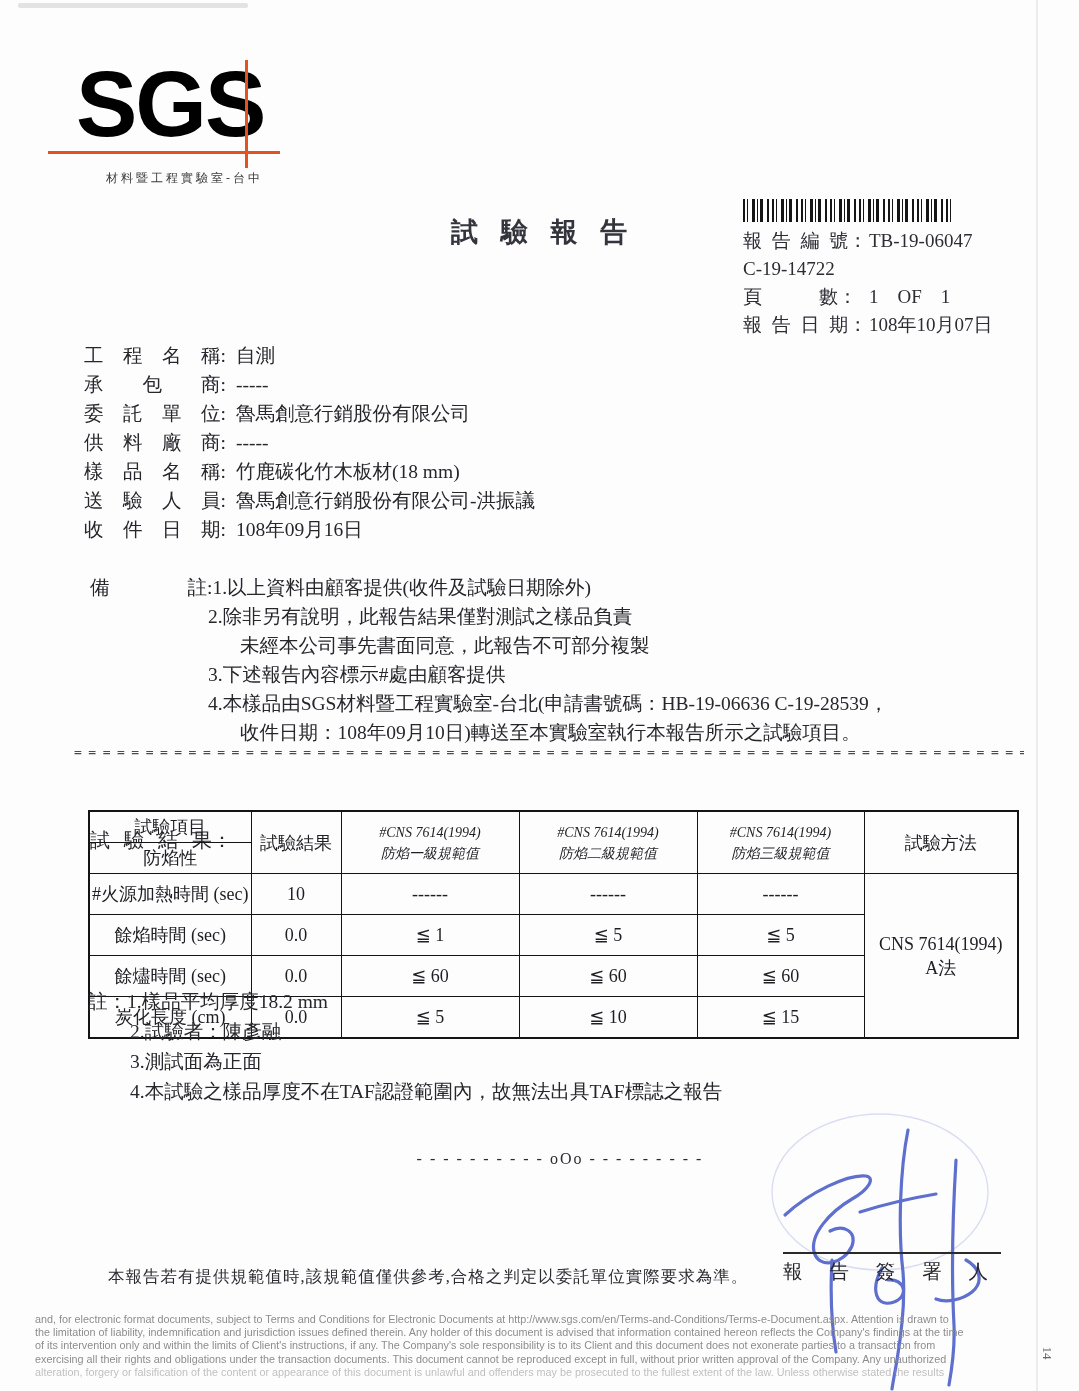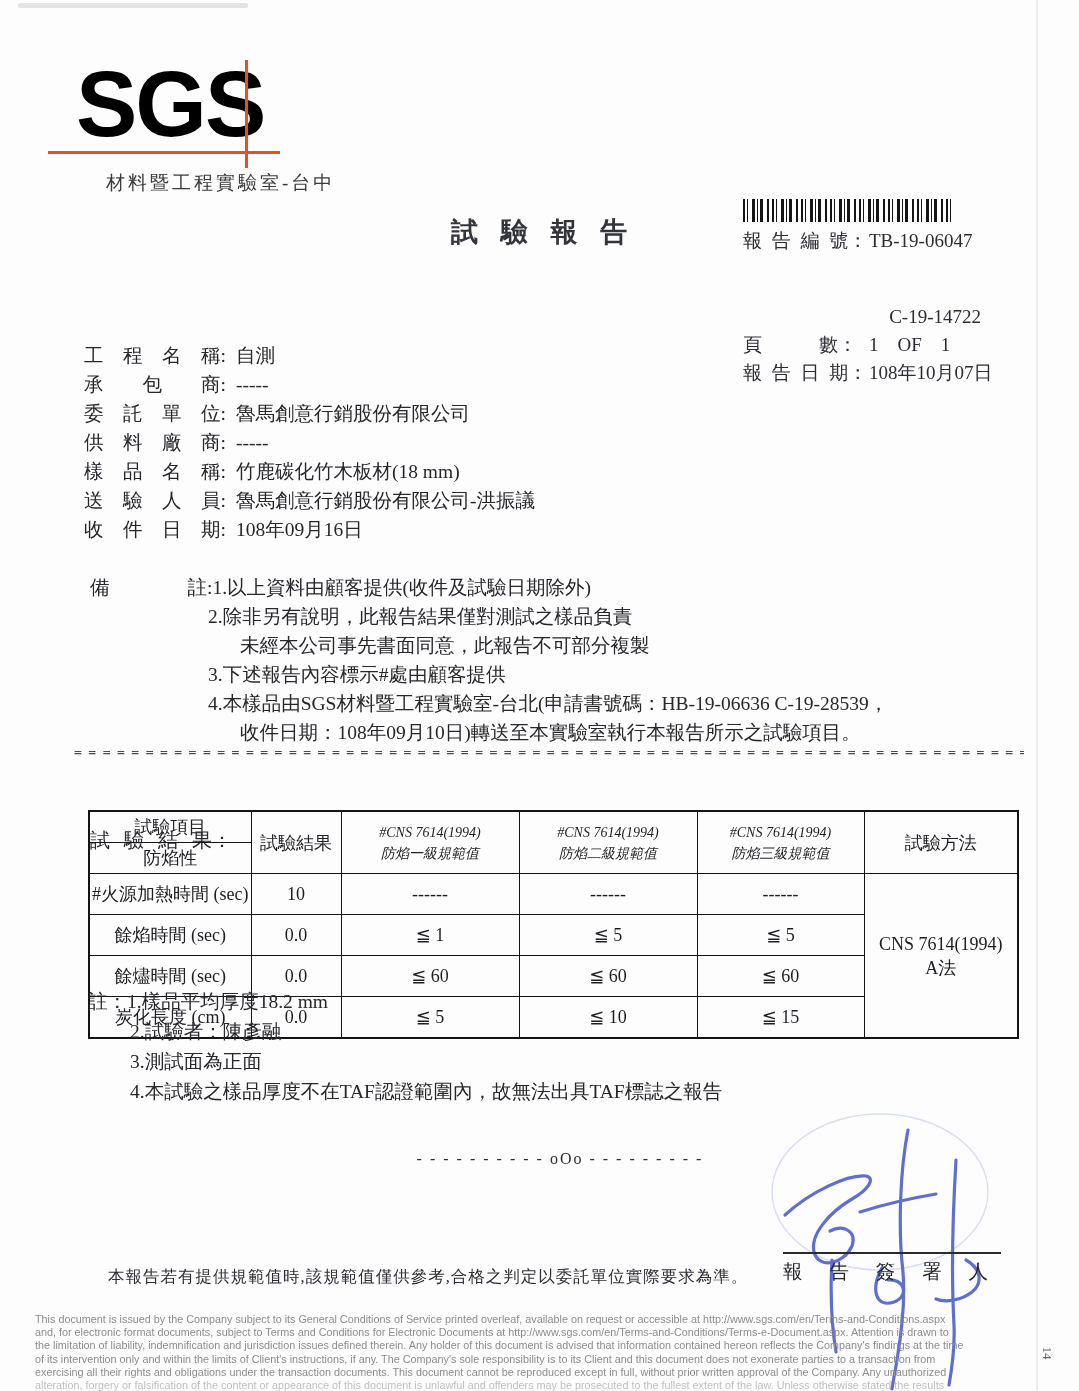--- a/index.html
+++ b/index.html
@@ -8,39 +8,39 @@
     overflow:hidden;color:#222;
     font-family:"Liberation Serif","DejaVu Serif",serif;
   }
   .abs{position:absolute;}
 
   
   .sgs-logo{left:76px;top:58px;font-family:"Liberation Sans","DejaVu Sans",sans-serif;
     font-weight:bold;font-size:92px;line-height:92px;color:#000000;letter-spacing:-2px;}
   .logo-vline{left:245px;top:60px;width:3px;height:108px;background:#e2531f;}
   .logo-hline{left:48px;top:151px;width:232px;height:3px;background:#e2531f;}
-  .lab-name{left:106px;top:170px;font-size:19px;letter-spacing:3px;color:#3a3a3a;}
+  .lab-name{left:106px;top:170px;font-size:12px;letter-spacing:3px;color:#3a3a3a;}
 
   .doc-title{left:390px;top:214px;width:300px;text-align:center;font-size:27px;
     font-weight:bold;word-spacing:12px;letter-spacing:2px;color:#33343c;}
 
   
   .barcode{left:743px;top:199px;width:212px;height:23px;
     background:
       repeating-linear-gradient(90deg,
         #151515 0 2px, transparent 2px 4px,
         #151515 4px 5px, transparent 5px 9px,
         #151515 9px 12px, transparent 12px 14px,
         #151515 14px 15px, transparent 15px 17px,
         #151515 17px 20px, transparent 20px 24px,
         #151515 24px 26px, transparent 26px 29px);}
   .meta{left:743px;top:227px;width:280px;font-size:19px;color:#2c2c34;}
   .meta-row{height:28px;line-height:28px;white-space:nowrap;}
   .meta-label{display:inline-block;min-width:126px;word-spacing:5px;}
-  .meta-cont{text-align:right;width:238px;margin-top:48px;}
+  .meta-cont{width:238px;}
 
   
   .info{left:84px;top:341px;font-size:19.5px;color:#26262c;}
   .info-row{height:29px;line-height:29px;white-space:nowrap;}
   .info-label{display:inline-block;min-width:152px;}
   .remarks{left:90px;top:573px;font-size:19.5px;color:#26262c;}
   .remark-first{height:29px;line-height:29px;white-space:nowrap;}
   .remark-line{height:29px;line-height:29px;white-space:nowrap;}
   .ind-a{margin-left:118px;}
   .ind-b{margin-left:150px;}
@@ -226,21 +226,20 @@
       <path d="M142,168 C130,190 136,208 154,202 C170,196 164,178 148,180"></path>
       <path d="M92,160 C90,196 92,228 96,252"></path>
     </g>
   </svg>
   <div class="abs sig-line"></div>
   <div class="abs signer">報 告 簽 署 人</div>
 
   <div class="abs bottom-note">本報告若有提供規範值時,該規範值僅供參考,合格之判定以委託單位實際要求為準。</div>
 
   <div class="abs footer">
-    <div>This document is issued by the Company subject to its General Conditions of Service printed overleaf, available on request or accessible at http://www.sgs.com/en/Terms-and-Conditions.aspx</div>
     <div>and, for electronic format documents, subject to Terms and Conditions for Electronic Documents at http://www.sgs.com/en/Terms-and-Conditions/Terms-e-Document.aspx. Attention is drawn to</div>
     <div>the limitation of liability, indemnification and jurisdiction issues defined therein. Any holder of this document is advised that information contained hereon reflects the Company's findings at the time</div>
     <div>of its intervention only and within the limits of Client's instructions, if any. The Company's sole responsibility is to its Client and this document does not exonerate parties to a transaction from</div>
     <div>exercising all their rights and obligations under the transaction documents. This document cannot be reproduced except in full, without prior written approval of the Company. Any unauthorized</div>
     <div class="faded">alteration, forgery or falsification of the content or appearance of this document is unlawful and offenders may be prosecuted to the fullest extent of the law. Unless otherwise stated the results</div>
   </div>
 
   <div class="abs edge-line"></div>
   <div class="abs side-mark">14</div>
 

